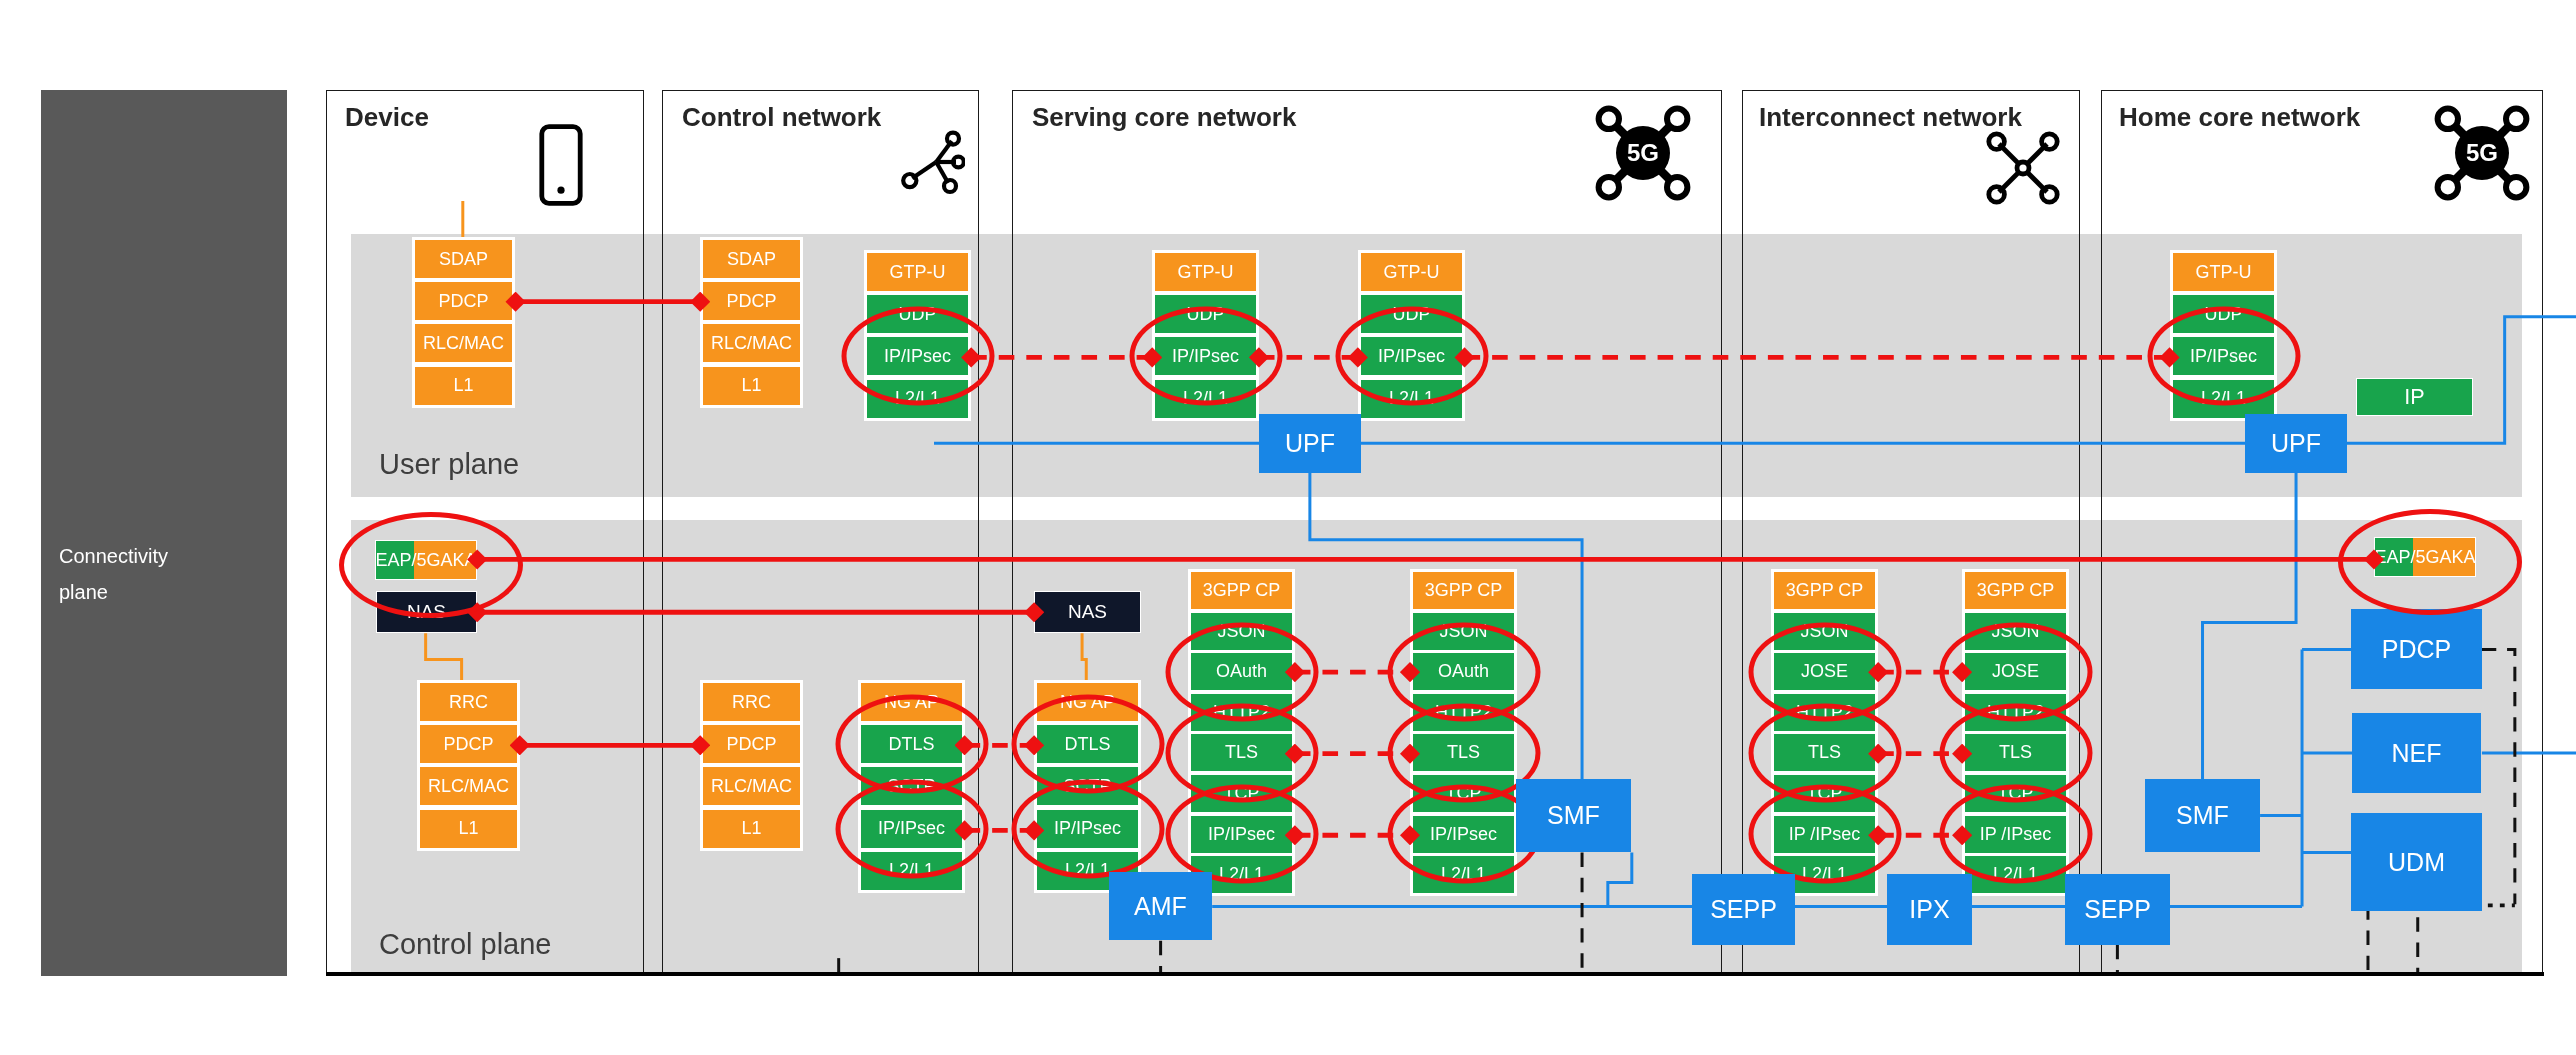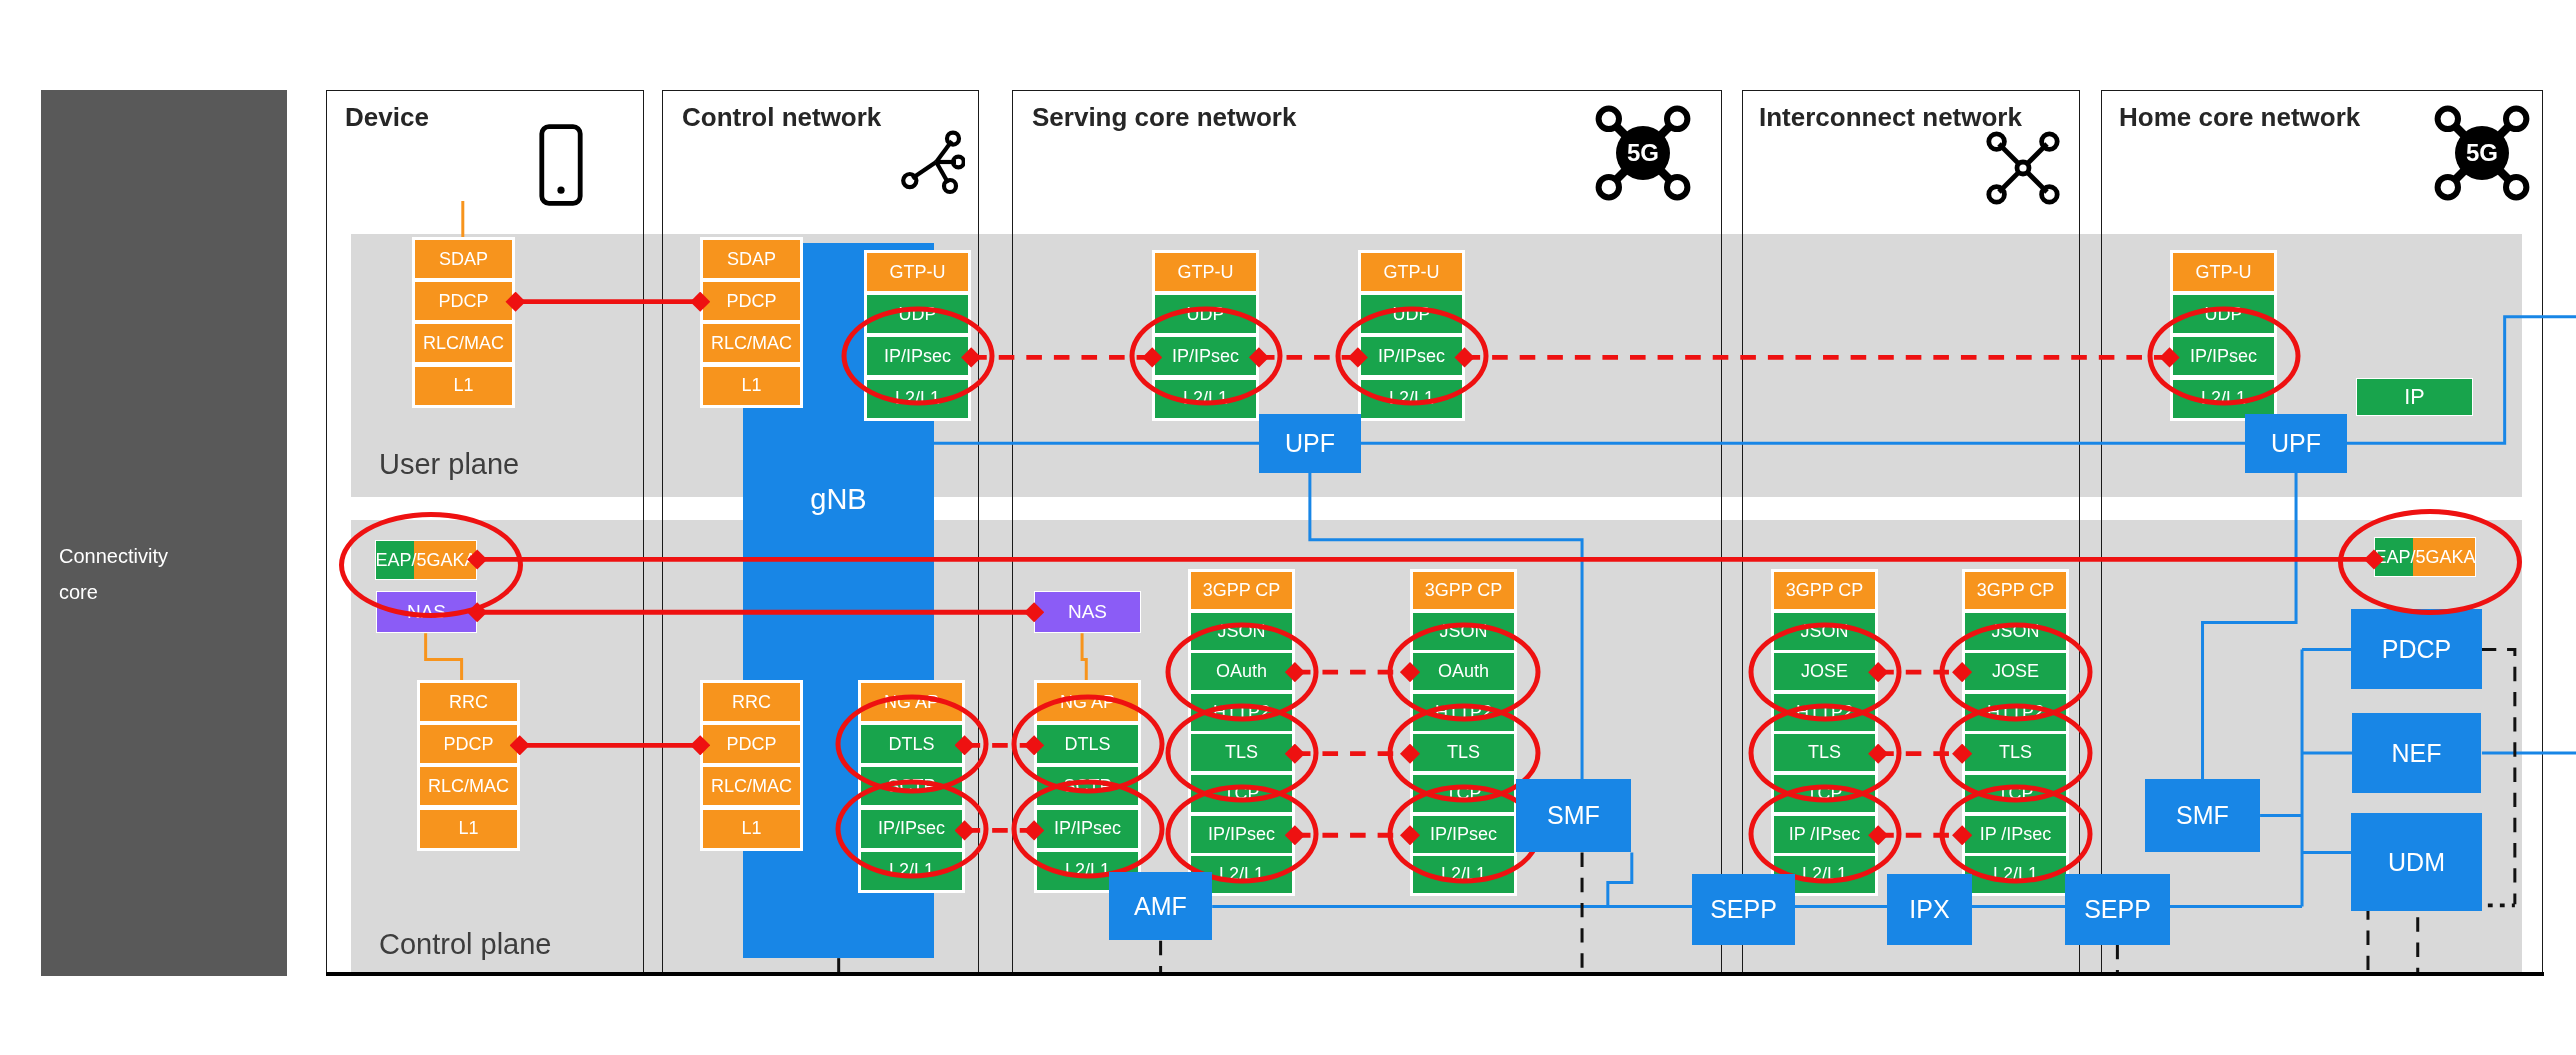--- a/index.html
+++ b/index.html
@@ -29,38 +29,38 @@
   .layer{position:relative;height:38px;flex:0 0 auto;display:flex;align-items:center;justify-content:center;color:#fff;font-size:18px;}
   .tight .layer{height:37px;}
   .layer.orange{background:#f7941d;}
   .layer.green{background:#18a44c;}
   .red-oval{position:absolute;left:50%;top:50%;width:143px;height:89px;transform:translate(-50%,-50%);border:5.4px solid #ee1111;border-radius:50%;z-index:20;pointer-events:none;}
 
   
   .nodebox{position:absolute;display:flex;align-items:center;justify-content:center;color:#fff;z-index:10;box-sizing:border-box;}
   .blue{background:#1886e6;font-size:25px;}
   .greenbox{background:#18a44c;font-size:21.6px;border:1.8px solid #fff;}
-  .orangebox{background:#8b5cf6;font-size:19px;border:1.8px solid #fff;}
+  .orangebox{background:#0f172a;font-size:19px;border:1.8px solid #fff;}
   .eapbox{font-size:18px;border:1.8px solid #fff;background:linear-gradient(90deg,#18a44c 0 38%,#f7941d 38% 100%);}
   .gnb{position:absolute;background:#1886e6;color:#fff;z-index:8;display:flex;justify-content:center;align-items:flex-start;font-size:29px;}
   .gnb span{margin-top:240px;}
   .big-oval{position:absolute;border:5.4px solid #ee1111;border-radius:50%;z-index:20;pointer-events:none;}
 
   svg.lines{position:absolute;left:0;top:0;z-index:4;pointer-events:none;}
   svg.overlines{position:absolute;left:0;top:0;z-index:15;pointer-events:none;}
 </style>
 </head>
 <body>
 
 <div id="canvas">
 
   <div class="conn-panel">
     <div class="txt">
       <div>Connectivity</div>
-      <div>core</div>
+      <div>plane</div>
     </div>
   </div>
 
   <div class="band up"></div>
   <div class="band cp"></div>
   <div class="plane-label" style="left:379px;top:448px;">User plane</div>
   <div class="plane-label" style="left:379px;top:928px;">Control plane</div>
 
   <div class="col" style="left:326px;width:318px;"></div>
   <div class="col" style="left:662px;width:317px;"></div>
@@ -166,23 +166,20 @@
       <path d="M3532,1576 V1628"></path>
       <path d="M4140,1083 H4195 V1508"></path>
       <path d="M4033,1488 V1628"></path>
       <path d="M3950,1510 V1628"></path>
     </g>
     <g stroke="#111" stroke-width="6" fill="none" stroke-dasharray="8 12">
       <path d="M3950,1510 H4195"></path>
     </g>
   </svg>
 
-  <div class="gnb" style="left:743px;top:243px;width:191px;height:715px;">
-      <span>gNB</span>
-    </div>
 
   <div class="stack" style="left:412px;top:237px;width:103px;">
       <div class="layer orange">
         <span>SDAP</span>
       </div>
       <div class="layer orange">
         <span>PDCP</span>
       </div>
       <div class="layer orange">
         <span>RLC/MAC</span>

